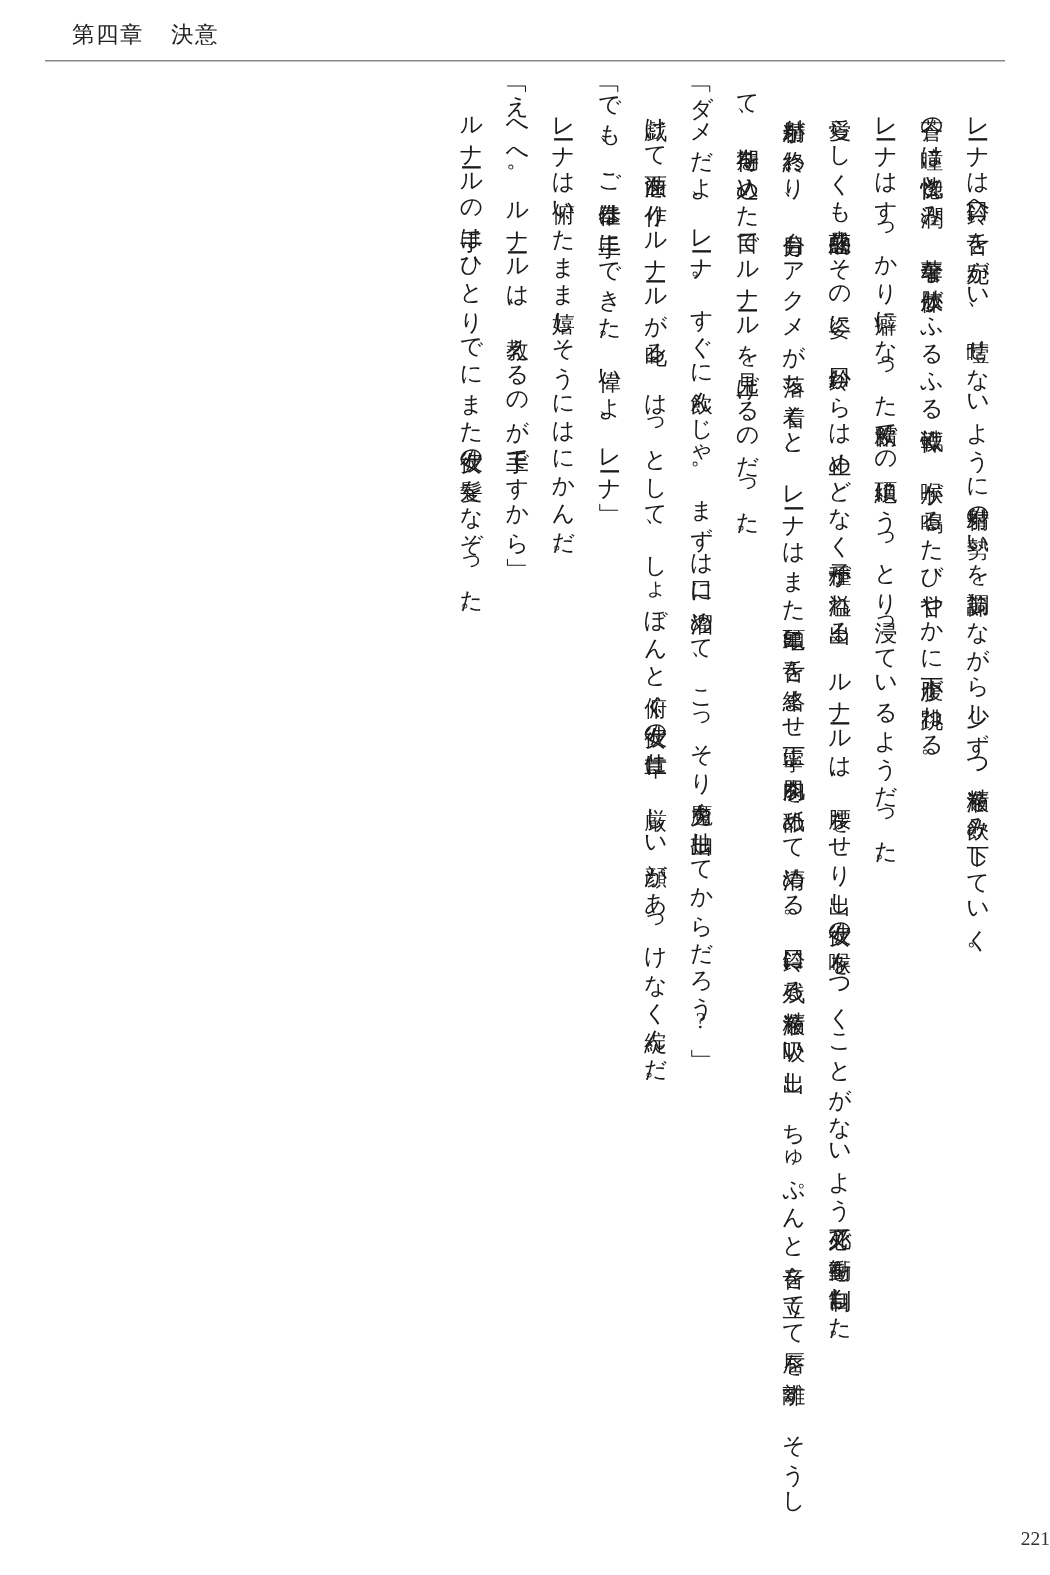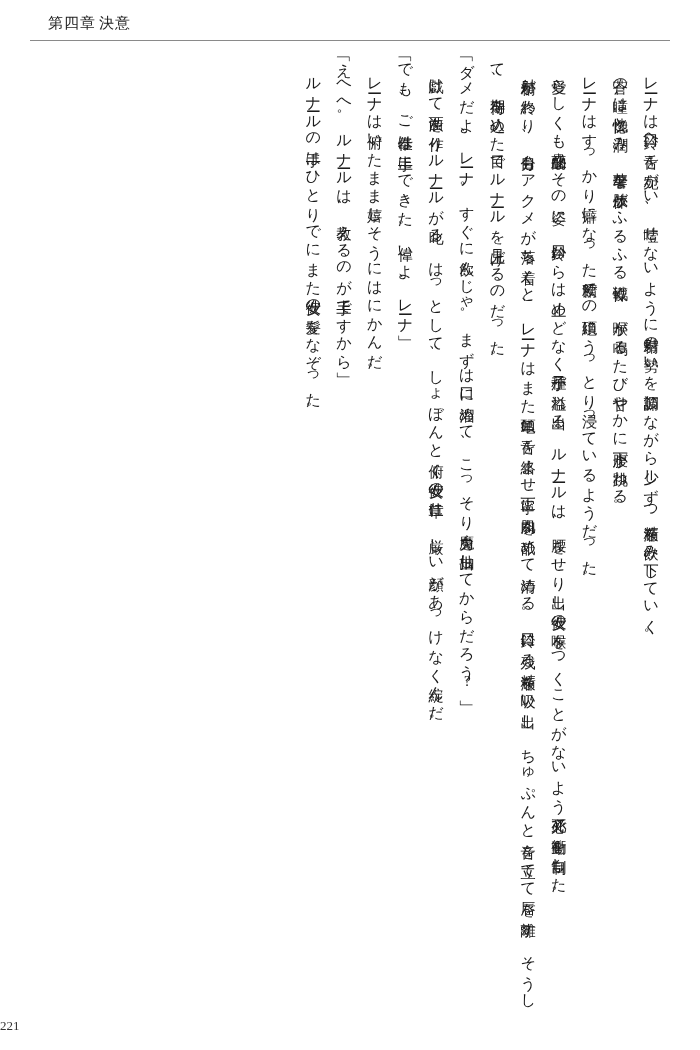--- a/index.html
+++ b/index.html
@@ -23,21 +23,21 @@
   .header {
     position: absolute;
     top: 14px;
     left: 48px;
     font-size: 15px;
     letter-spacing: 1px;
     color: #222;
     white-space: nowrap;
   }
   .header .chapter-num {
-    margin-right: 3px;
+    margin-right: 18px;
   }
   .rule {
     position: absolute;
     top: 40px;
     left: 30px;
     width: 640px;
     height: 1px;
     background: #8a8a8a;
   }
   .body-area {
@@ -61,21 +61,21 @@
     text-indent: 1em;
   }
   .body-area p.noindent {
     text-indent: 0;
   }
   .page-number {
     position: absolute;
     bottom: 16px;
     left: 0;
     width: 700px;
-    text-align: left;
+    text-align: right;
     font-size: 13px;
     color: #333;
     font-family: "Liberation Serif", "DejaVu Serif", serif;
   }
 </style>
 </head>
 <body>
 
 <div class="page">
 

